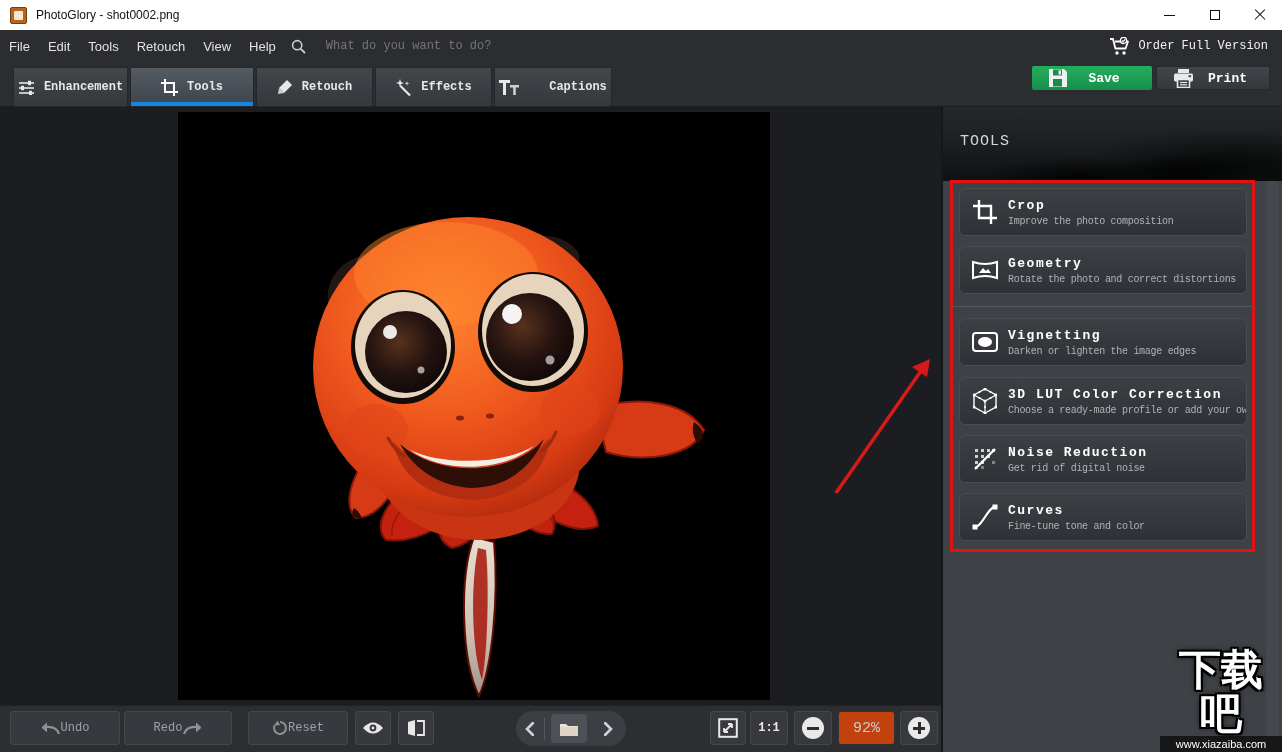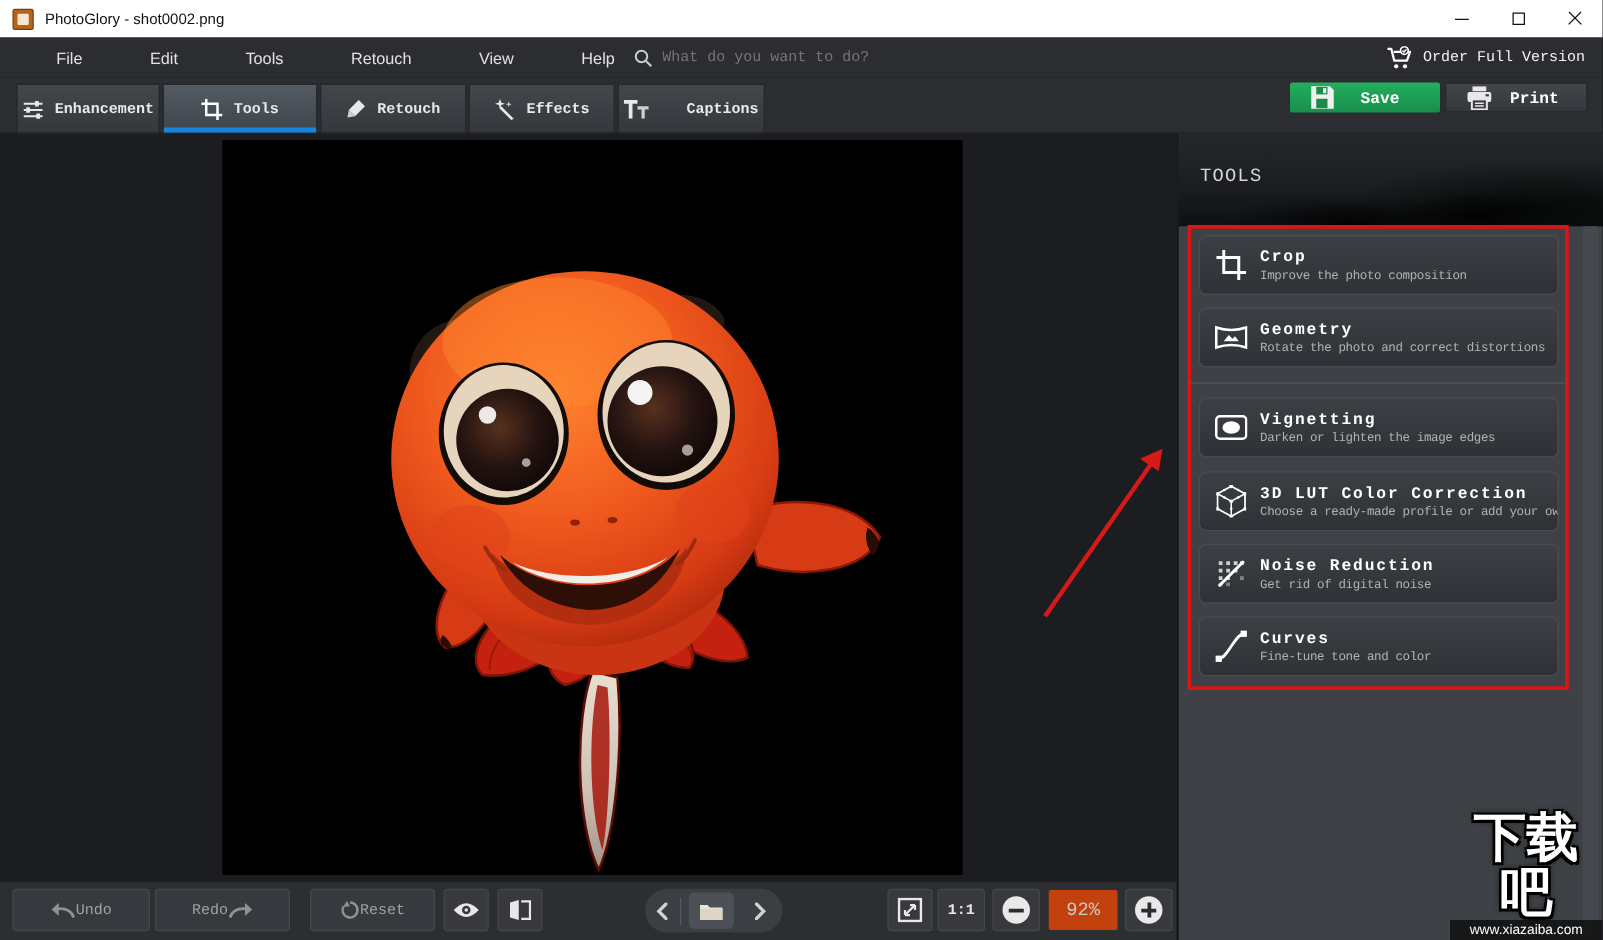--- a/index.html
+++ b/index.html
@@ -18,22 +18,22 @@
   .win-btn { width:45px; height:30px; display:flex; align-items:center; justify-content:center; cursor:default; }
   .glyph-min { width:11px; height:1px; background:#111; }
   .glyph-max { width:10px; height:10px; border:1px solid #111; }
   .glyph-close { position:relative; width:12px; height:12px; }
   .glyph-close:before,.glyph-close:after { content:""; position:absolute; left:-1px; top:5px; width:14px; height:1.4px; background:#111; }
   .glyph-close:before { transform:rotate(45deg);} .glyph-close:after { transform:rotate(-45deg);}
 
   
   #menubar { position:absolute; left:0; top:30px; width:1282px; height:32px; background:#2b2d30;
     display:flex; align-items:center; color:#e2e2e2; font-size:13px; font-family:"Liberation Sans",sans-serif; }
-  .menu-item { padding:12px 9px; height:32px; display:flex; align-items:center;margin-left:36px; }
-  .menu-search { display:flex; align-items:center; margin-left:6px; }
+  .menu-item { padding:12px 9px; height:32px; display:flex; align-items:center; }
+  .menu-search { display:flex; align-items:center; margin-left:6px;gap:12px; }
   .menu-search input { background:transparent; border:none; outline:none; color:#8d9093;
     font-family:"Liberation Mono","DejaVu Sans Mono",monospace; font-size:12px; width:220px; margin-left:8px; }
   .order-full { margin-left:auto; margin-right:14px; display:flex; align-items:center; gap:7px;
     color:#f2f2f2; font-family:"Liberation Mono","DejaVu Sans Mono",monospace; font-size:12px; }
 
   
   #tabbar { position:absolute; left:0; top:62px; width:1282px; height:45px; background:#2b2d30;
     border-bottom:1px solid #1a1c1f; }
   .tab { position:absolute; top:5px; height:40px; display:flex; align-items:center; justify-content:center;
     gap:9px; background:linear-gradient(180deg,#43474c,#34373c); border:1px solid #24272b;

